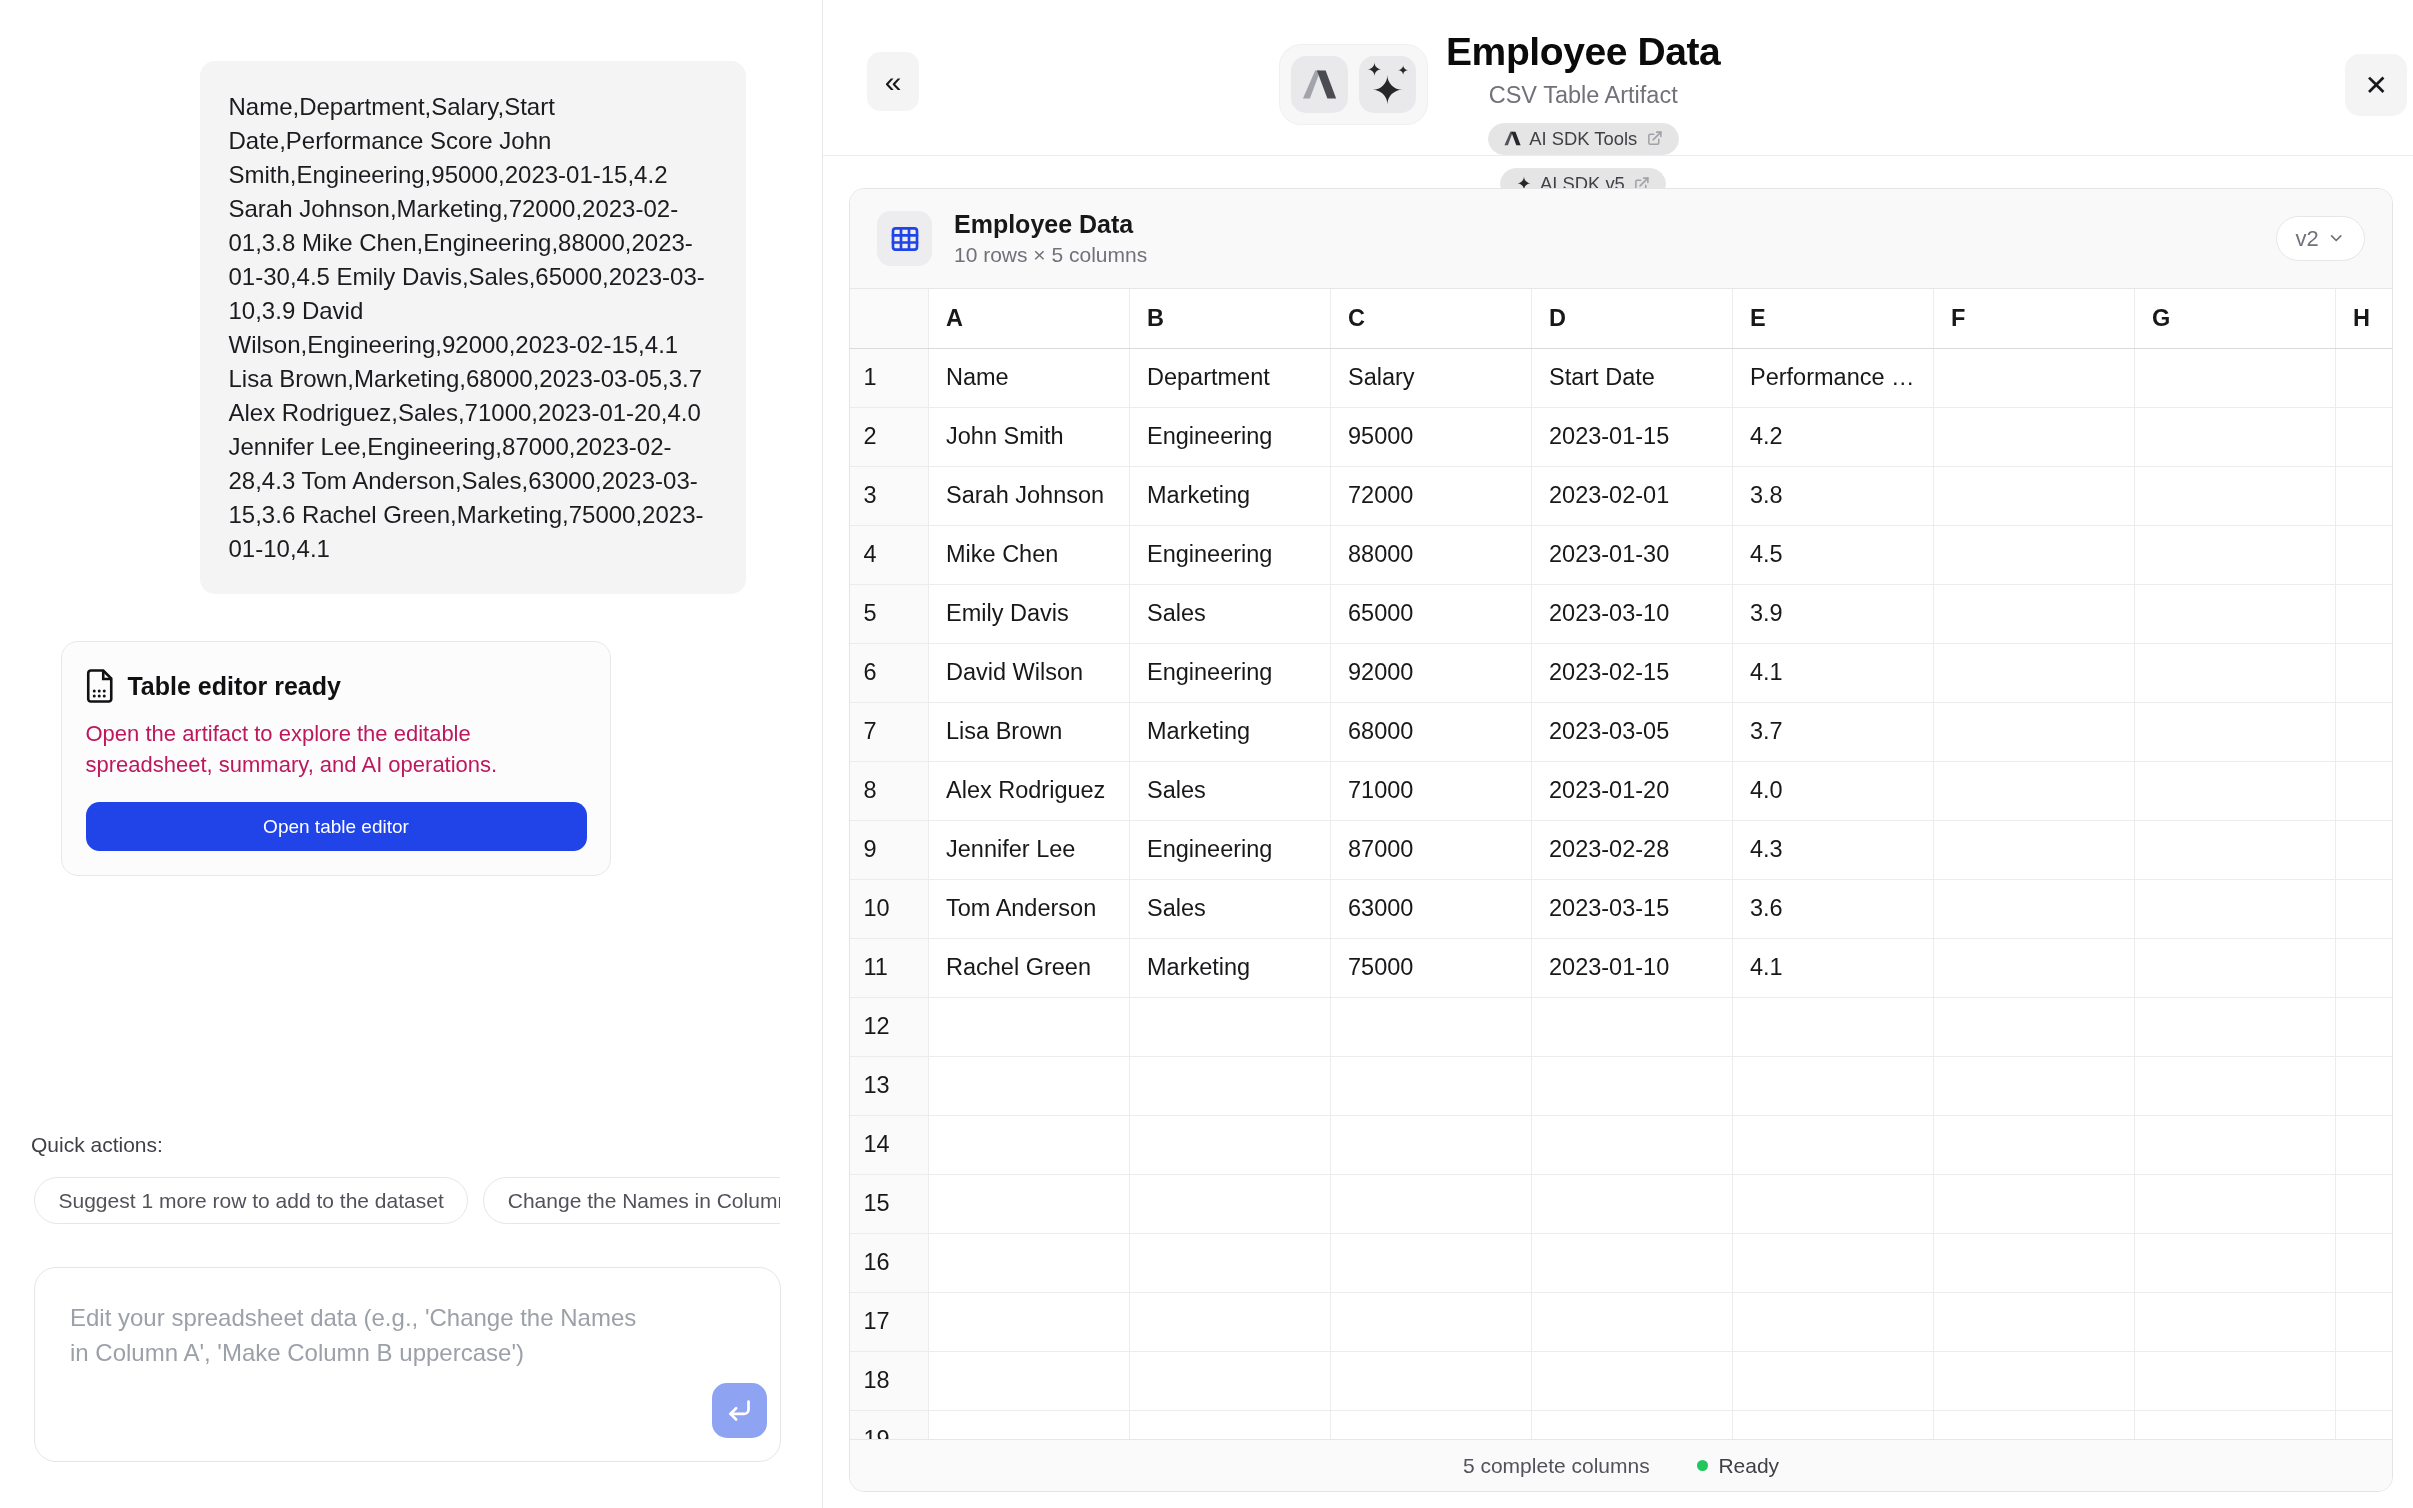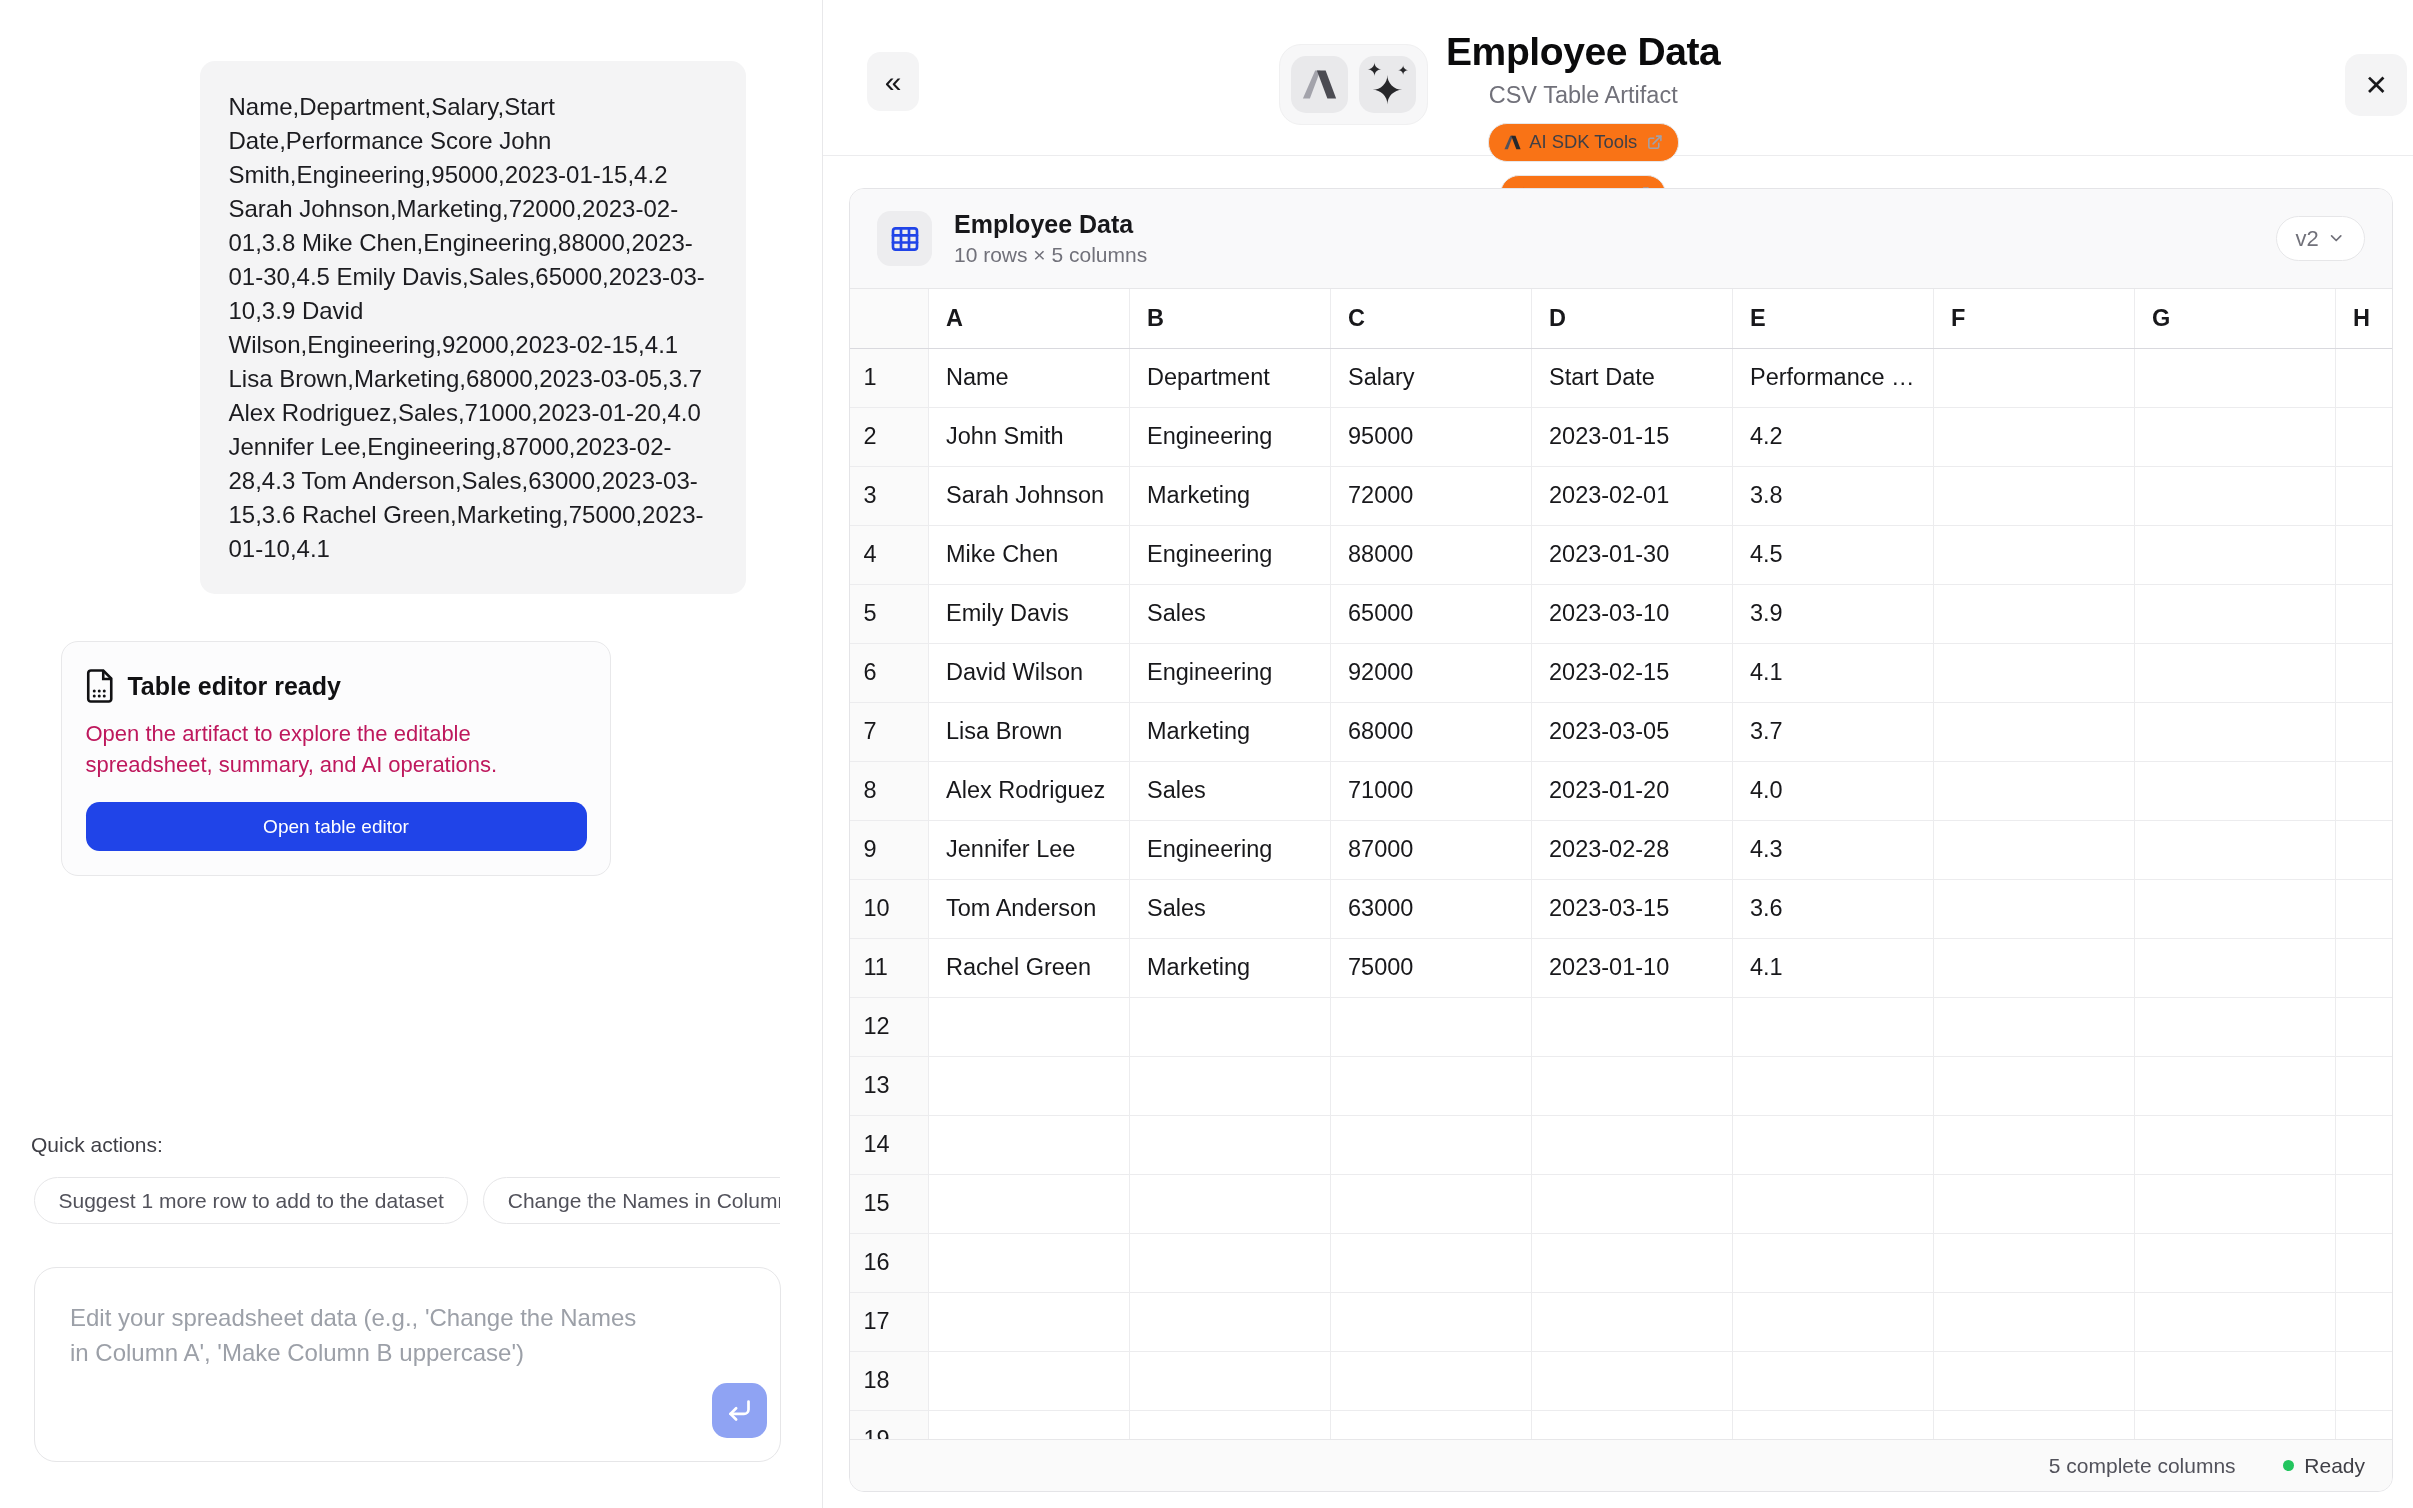--- a/index.html
+++ b/index.html
@@ -33,42 +33,42 @@
   .logo-wrap { position:absolute; left:456px; top:44px; width:149px; height:81px; background:#f7f7f8; border:1.7px solid #f0f0f1; border-radius:22px; display:flex; align-items:center; justify-content:center; gap:11.7px; }
   .logo-tile { width:57px; height:57px; background:#e9e9eb; border-radius:15px; display:flex; align-items:center; justify-content:center; position:relative; }
   .star-big { position:absolute; left:11.7px; top:15px; font-size:39px; line-height:39px; color:#27272a; }
   .star-sm  { position:absolute; left:7.5px; top:5px; font-size:18.4px; line-height:18.4px; color:#27272a; }
   .star-xs  { position:absolute; right:7.5px; top:7.5px; font-size:13.4px; line-height:13.4px; color:#27272a; }
 
   .title-block { position:absolute; left:623px; top:30px; }
   .page-title { font-size:39px; font-weight:700; letter-spacing:-0.4px; color:#0b0b0c; }
   .sub-row { margin-top:8.4px; display:flex; align-items:center; gap:13.4px;flex-direction:column; }
   .subtitle { font-size:23.5px; color:#71717a; }
-  .badge { height:39px; border:1.7px solid #e7e7e9; border-radius:19px; background:#f97316; padding:0 15px; display:flex; align-items:center; gap:8.4px; font-size:18.4px; color:#3f3f46; cursor:pointer; }
+  .badge { height:32px; border:1.7px solid #e7e7e9; border-radius:19px; background:#e5e5e5; padding:0 15px; display:flex; align-items:center; gap:8.4px; font-size:18.4px; color:#3f3f46; cursor:pointer; }
   .close-btn { position:absolute; right:6.7px; top:54px; width:62px; height:62px; background:#f4f4f5; border:none; border-radius:15px; font-size:28px; color:#18181b; display:flex; align-items:center; justify-content:center; cursor:pointer; font-family:inherit; }
 
   
   .table-card { position:absolute; left:26px; top:188px; width:1544px; height:1304px; border:1.7px solid #e4e4e7; border-radius:15px; background:#fff; overflow:hidden; display:flex; flex-direction:column; }
   .card-header { flex:0 0 100px; background:#f9f9fa; border-bottom:1.7px solid #e7e7e9; display:flex; align-items:center; padding:0 27px; }
   .table-icon-tile { width:55px; height:55px; background:#ededef; border-radius:13.4px; display:flex; align-items:center; justify-content:center; }
   .card-meta { margin-left:22px; }
   .card-title { font-size:25px; font-weight:700; color:#18181b; }
   .card-sub { margin-top:4.2px; font-size:21px; color:#71717a; }
   .version-pill { margin-left:auto; height:45px; border:1.7px solid #e6e6e8; background:#fff; border-radius:837px; padding:0 18.4px; display:flex; align-items:center; gap:8.4px; font-size:22px; color:#71717a; cursor:pointer; font-family:inherit; }
 
   .grid-area { flex:1 1 auto; overflow:hidden; background:#fff; }
   .sheet-row { display:flex; height:59px; border-bottom:1.7px solid #ececee; background:#fff; }
   .sheet-row.head { height:60px; border-bottom:1.7px solid #d9d9de; }
   .cell { flex:0 0 201px; width:201px; padding:0 11.7px 0 17px; font-size:23.5px; color:#18181b; border-right:1.7px solid #ececee; overflow:hidden; white-space:nowrap; text-overflow:ellipsis; line-height:57px; }
   .sheet-row.head .cell { font-weight:700; line-height:59px; }
   .cell.num { flex:0 0 79px; width:79px; background:#fafafa; padding-left:13.4px; font-weight:400; }
   .sheet-row.head .cell.num { background:#fafafa; }
   .cell.last { flex:1 1 auto; width:auto; border-right:none; }
 
-  .card-footer { flex:0 0 52px; background:#fafafa; border-top:1.7px solid #e7e7e9; display:flex; align-items:center; justify-content:flex-end; padding:0 27px;gap:47px; }
+  .card-footer { flex:0 0 52px; background:#fafafa; border-top:1.7px solid #e7e7e9; display:flex; align-items:center; justify-content:center; padding:0 27px;gap:47px; }
   .footer-left { font-size:21px; color:#52525b; }
   .footer-right { display:flex; align-items:center; gap:10px; font-size:21px; color:#3f3f46; }
   .ready-dot { width:11.7px; height:11.7px; border-radius:50%; background:#22c55e; }
 
   svg { display:block; }
 </style>
 </head>
 <body>
 
 <div class="page">

